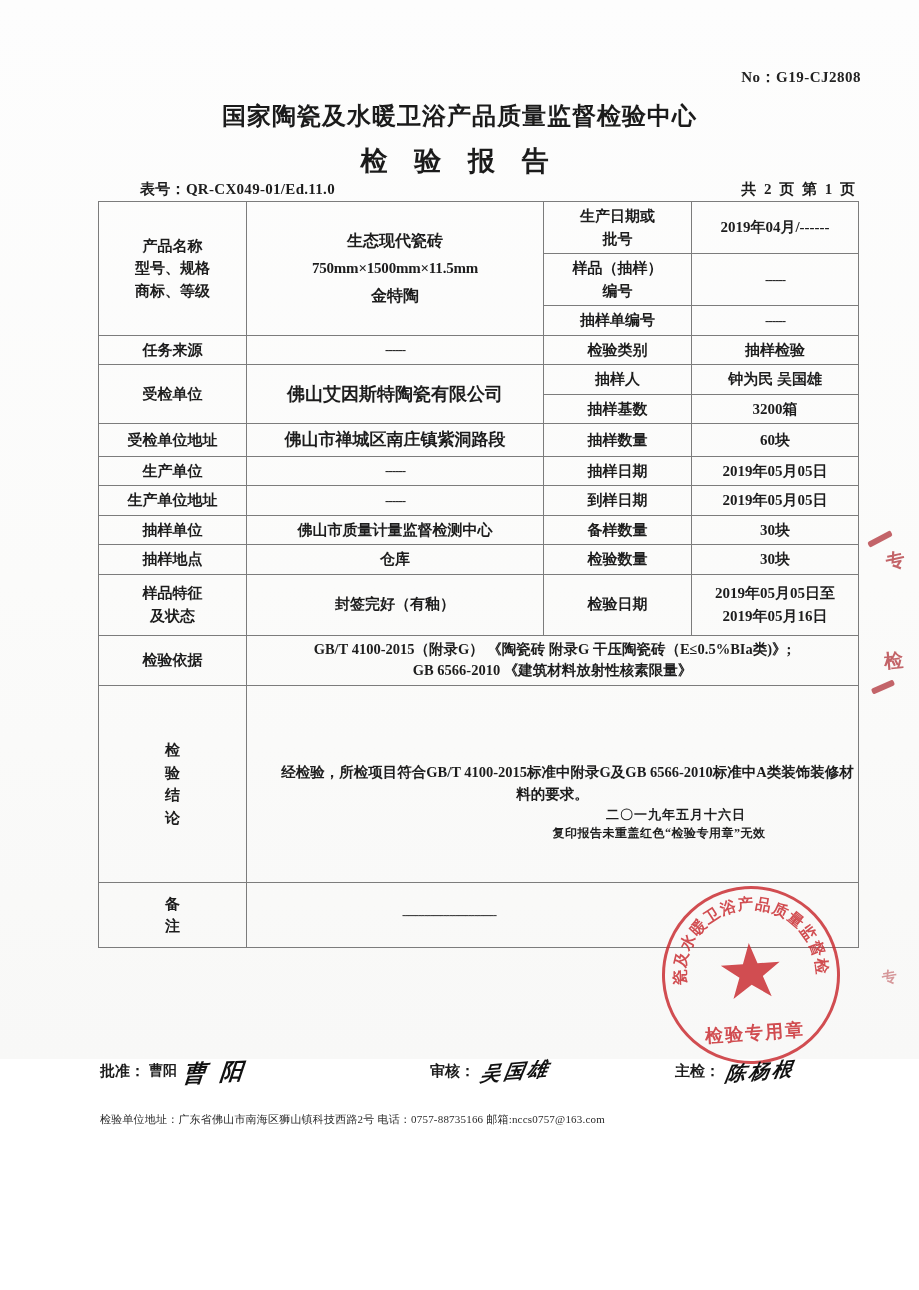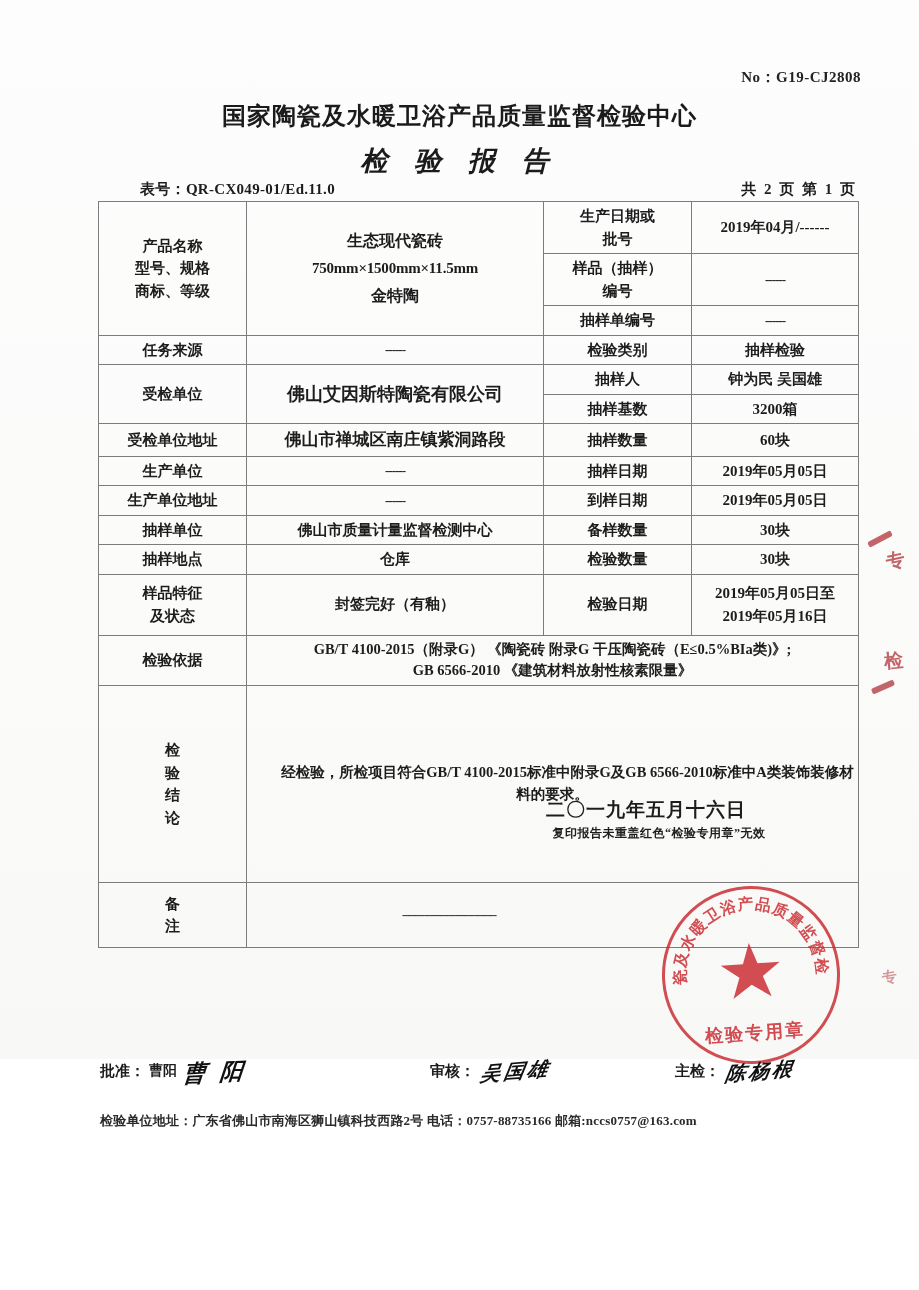--- a/index.html
+++ b/index.html
@@ -45,21 +45,20 @@
   }
   .report-title {
     position: absolute;
     left: 0; right: 0;
     top: 143px;
     text-align: center;
     font-size: 27px;
     font-weight: bold;
     letter-spacing: 10px;
     color: #1b1b1b;
-    font-style: italic;
   }
   
   .meta-row {
     position: absolute;
     left: 140px;
     right: 62px;
     top: 180px;
     display: flex;
     justify-content: space-between;
     align-items: baseline;
@@ -129,21 +128,21 @@
     font-weight: bold;
     position: relative;
     height: 190px;
     vertical-align: top;
   }
   .concl-text { text-indent: 30px; }
   .concl-date {
     position: absolute;
     right: 112px;
     bottom: 58px;
-    font-size: 19px;
+    font-size: 13px;
     letter-spacing: 1px;
     white-space: nowrap;
     margin-top: 20px;
   }
   .concl-note {
     position: absolute;
     left: 50%;
     bottom: 40px;
     font-size: 12px;
     letter-spacing: 0.5px;
@@ -195,22 +194,22 @@
   }
   .sign-mark.thin {
     font-size: 20px;
     transform: skewX(-14deg) rotate(-5deg);
   }
   
   .footer-line {
     position: absolute;
     left: 100px;
     top: 1112px;
-    font-size: 13px;
-    font-weight: bold;
+    font-size: 11px;
+    font-weight: normal;
     letter-spacing: 0.2px;
     color: #2a2a2a;
     white-space: nowrap;
   }
   
   .stamp {
     position: absolute;
     left: 662px;
     top: 886px;
     width: 172px;

